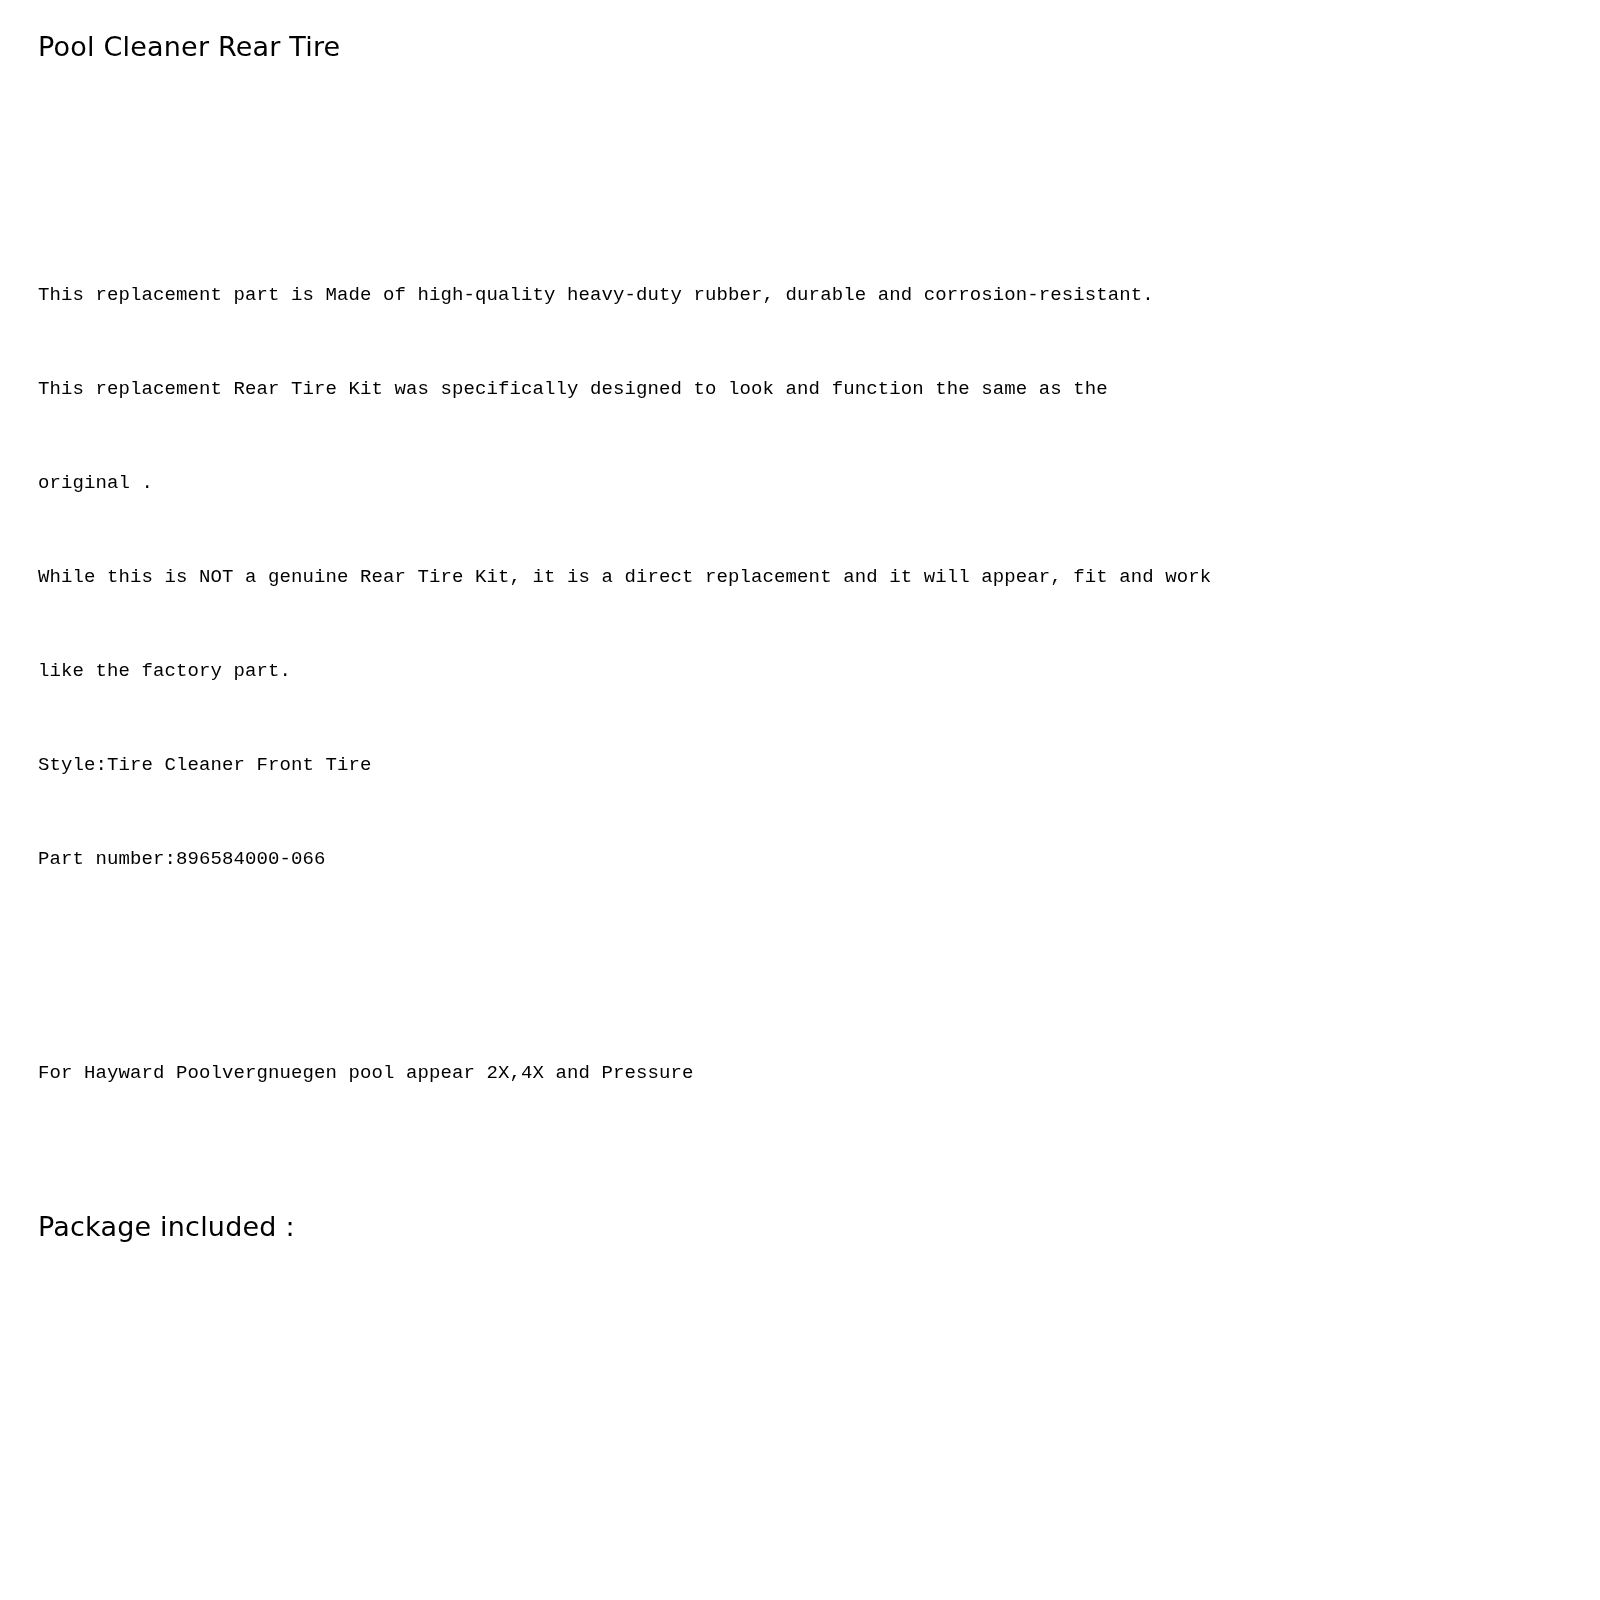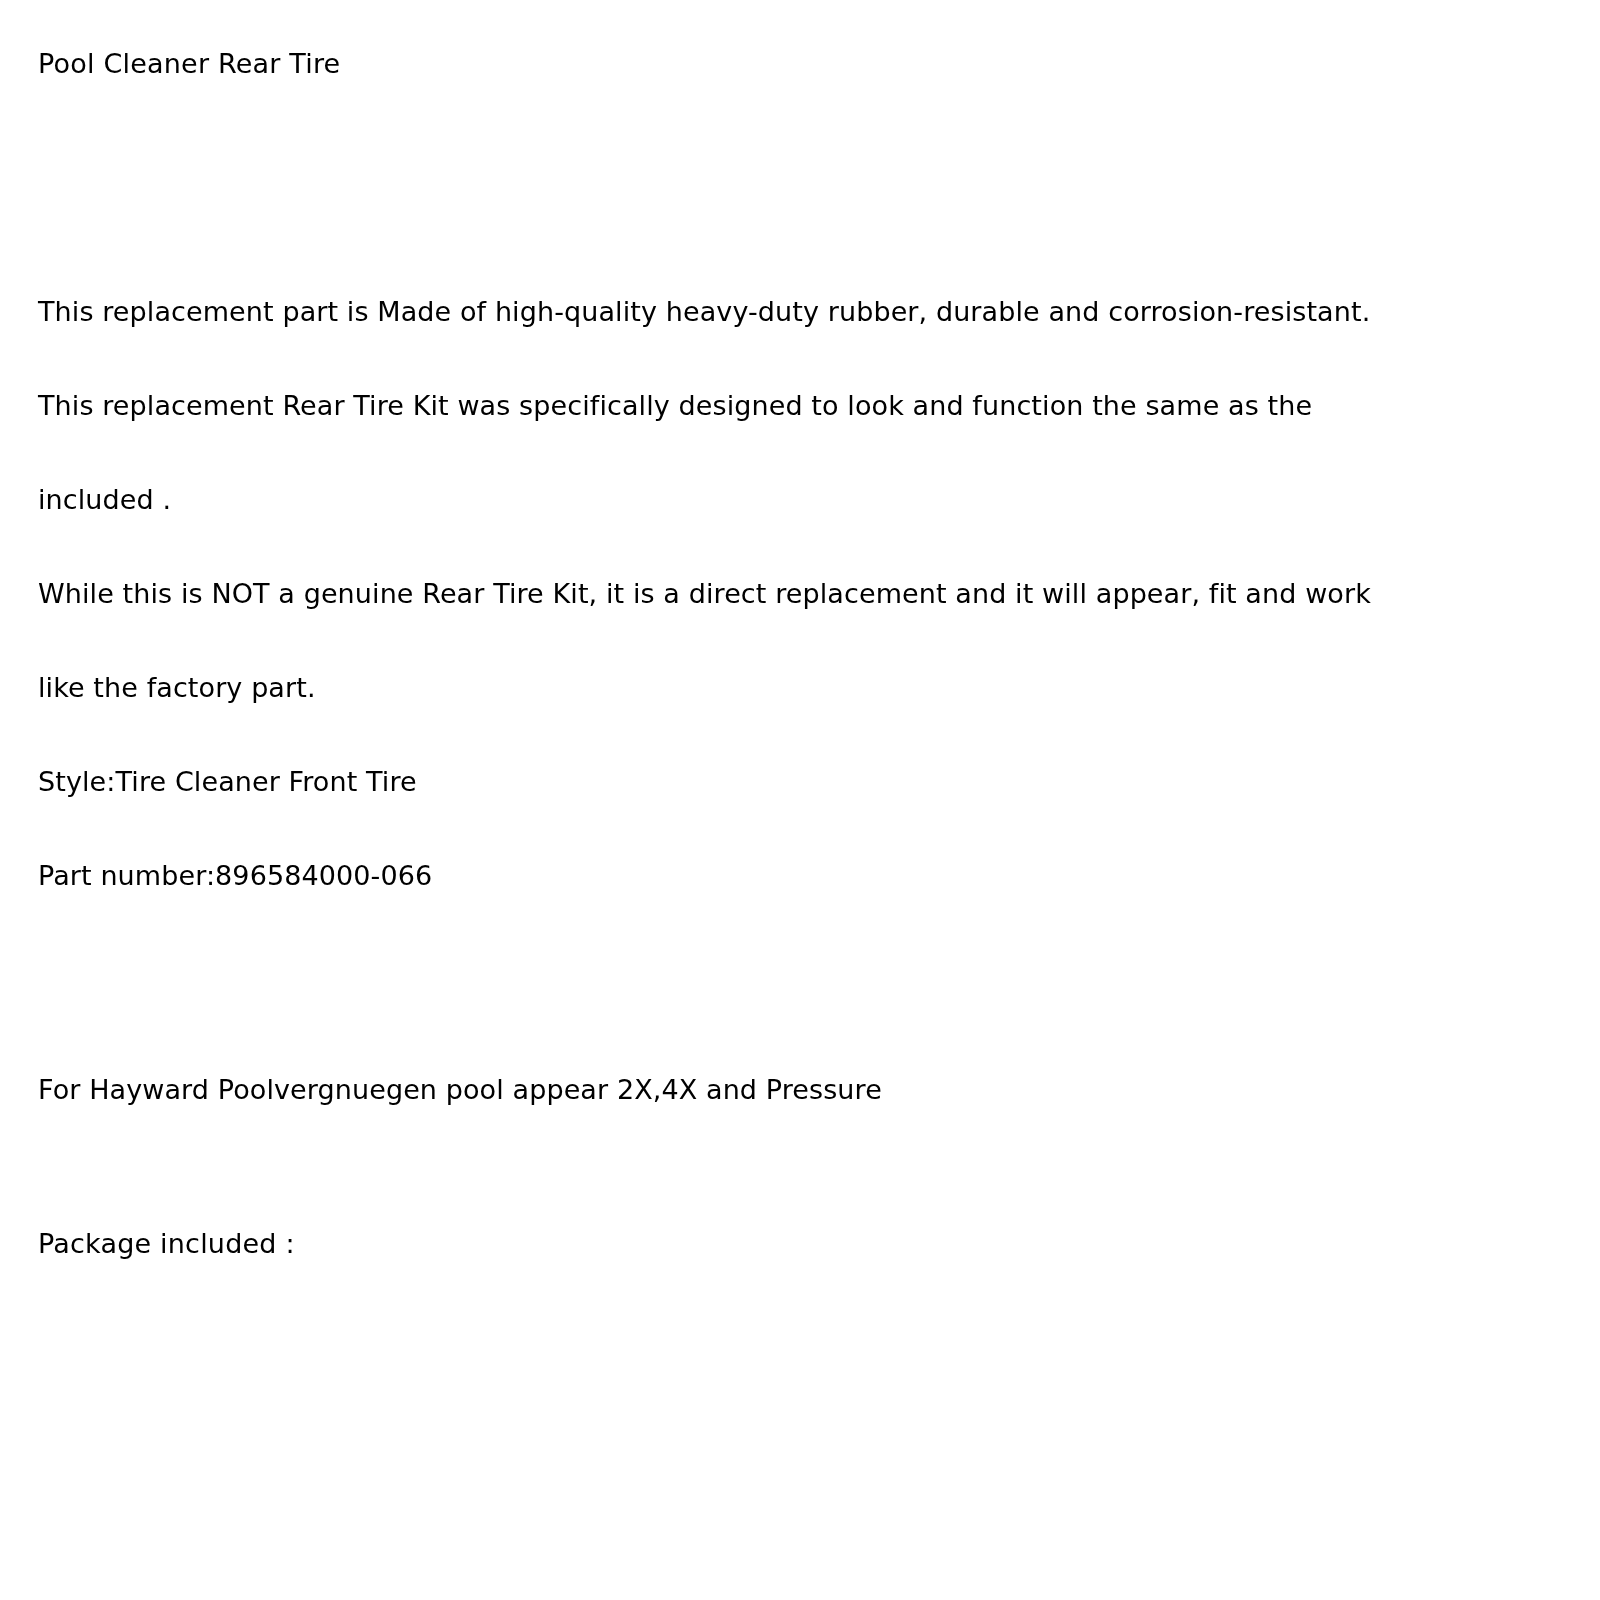--- a/index.html
+++ b/index.html
@@ -12,21 +12,21 @@
     height: 1600px;
     font-family: "DejaVu Sans", "Liberation Sans", sans-serif;
     color: #000000;
     overflow: hidden;
   }
   .page {
     position: relative;
     width: 1600px;
     height: 1600px;
     box-sizing: border-box;
-    padding: 47px 40px 0 38px;
+    padding: 30px 40px 0 38px;
   }
   .title {
     font-size: 27px;
     line-height: 34px;
     font-weight: 400;
     margin: 0 0 0 0;
     letter-spacing: 0.2px;
   }
   .spacer-lg {
     height: 152px;
@@ -34,25 +34,26 @@
   .spacer-md {
     height: 120px;
   }
   .section-head {
     font-size: 27px;
     line-height: 34px;
     margin: 0;
     letter-spacing: 0.2px;
   }
   p.body-line {
-    font-size: 27px;
+    font-size: 19px;
     line-height: 34px;
     margin: 0;
     letter-spacing: 0.1px;
     white-space: nowrap;
+    font-family: Liberation Mono, monospace;
   }
   .gap-34 {
     height: 62px;
   }
   .gap-28 {
     height: 60px;
   }
 </style>
 </head>
 <body>
@@ -65,21 +66,21 @@
 
 
   <div class="gap-34"></div>
 
   <p class="body-line">This replacement part is Made of high-quality heavy-duty rubber, durable and corrosion-resistant.</p>
   <div class="gap-28"></div>
 
   <p class="body-line">This replacement Rear Tire Kit was specifically designed to look and function the same as the</p>
   <div class="gap-28"></div>
 
-  <p class="body-line">included .</p>
+  <p class="body-line">original .</p>
   <div class="gap-28"></div>
 
   <p class="body-line">While this is NOT a genuine Rear Tire Kit, it is a direct replacement and it will appear, fit and work</p>
   <div class="gap-28"></div>
 
   <p class="body-line">like the factory part.</p>
 
   <div class="gap-28"></div>
 
   <p class="body-line">Style:Tire Cleaner Front Tire</p>

